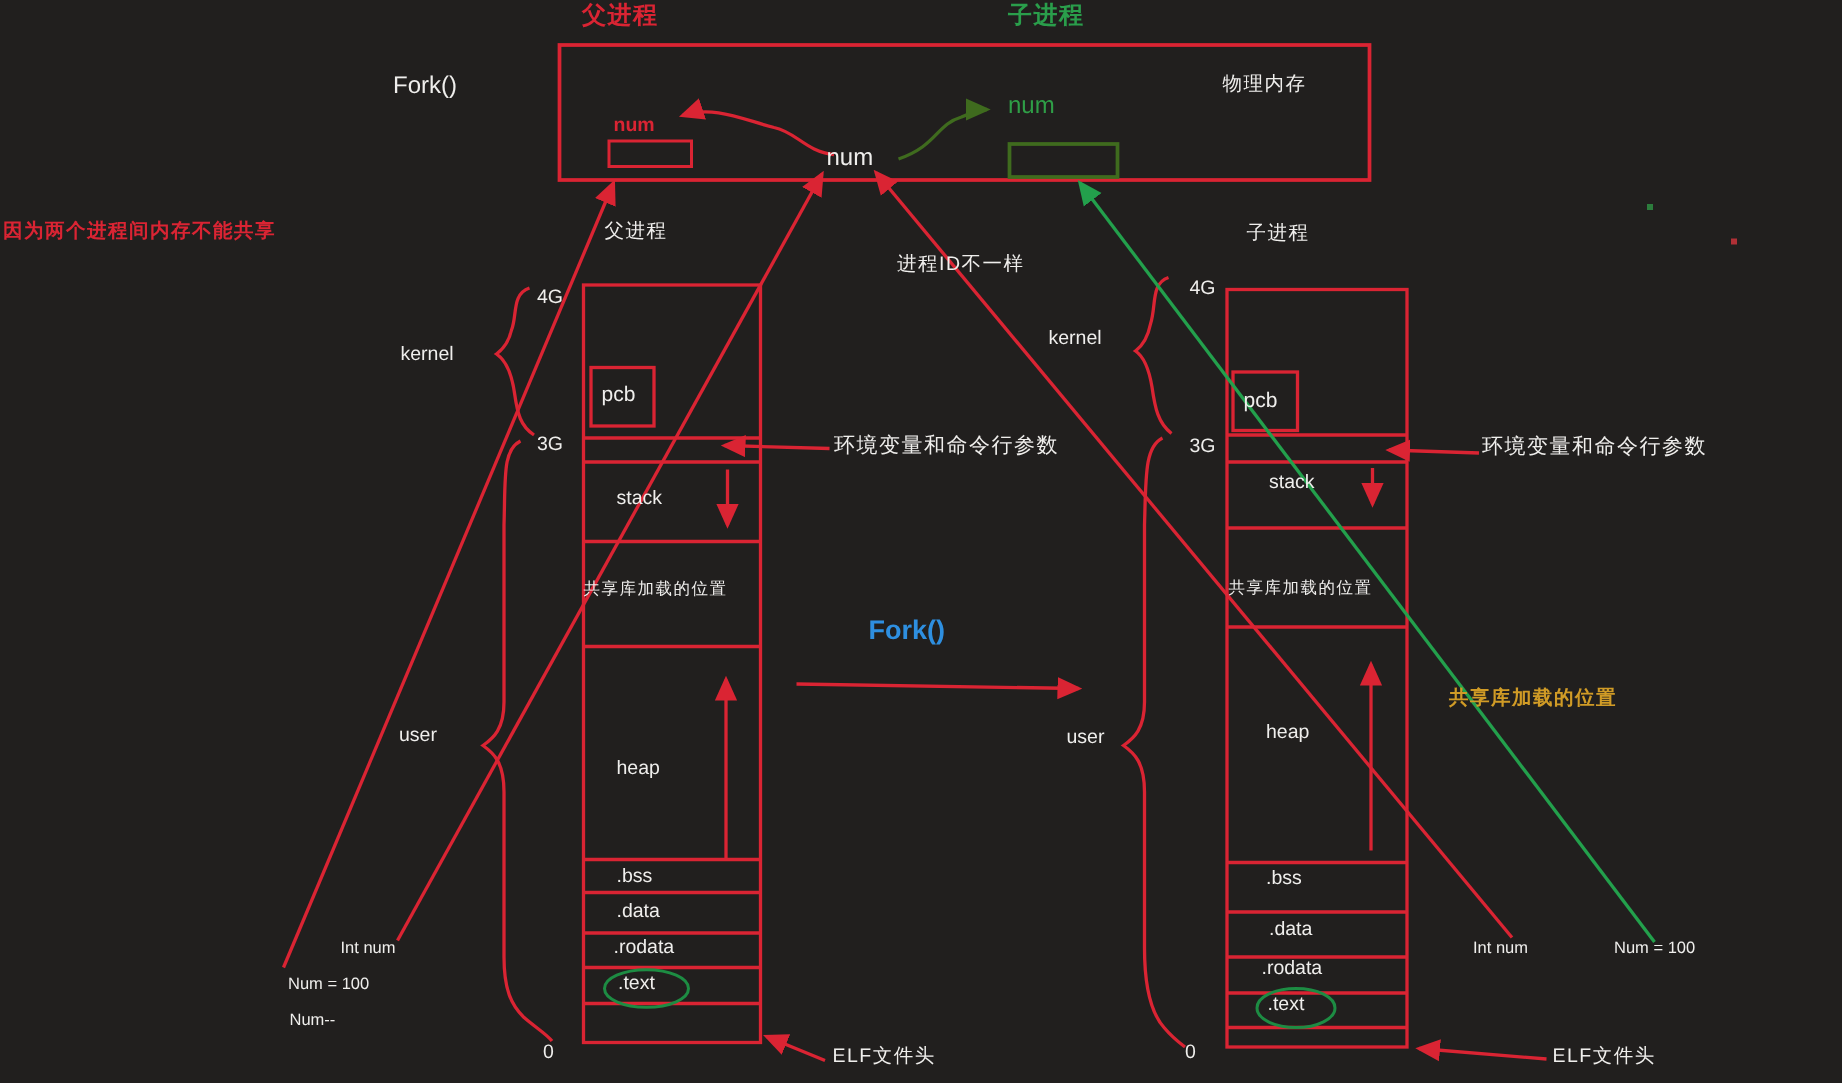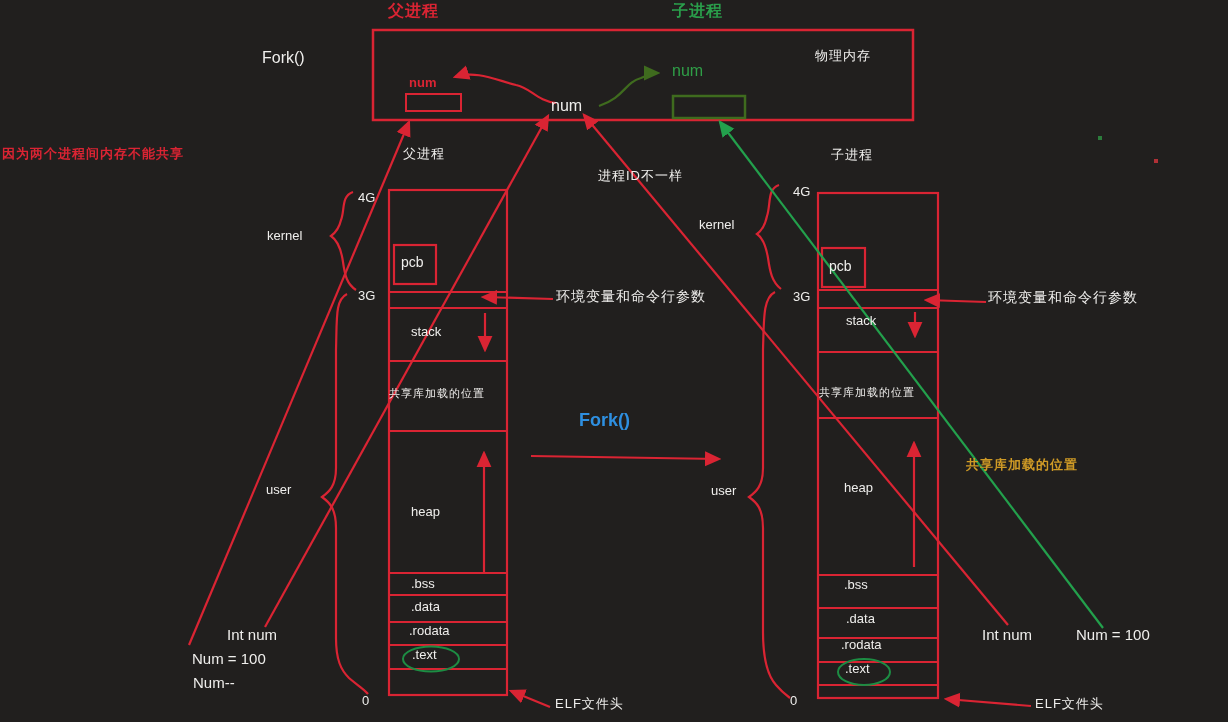--- a/index.html
+++ b/index.html
@@ -19,21 +19,21 @@
     color:#efeeec;
     line-height:1.15;
   }
   .w{color:#efeeec;}
   .r{color:#da2433;font-weight:bold;}
   .g{color:#2a9e4b;font-weight:bold;}
   .b{color:#2e8fe0;font-weight:bold;}
   .o{color:#d09b26;font-weight:bold;}
   .brush{letter-spacing:1px;}
   .small{font-size:11px;}
-  .mono-num{font-size:15px;}
+  .mono-num{font-size:11px;}
 </style>
 </head>
 <body>
 
 <div id="canvas">
 
   <svg id="strokes" width="1228" height="722" viewBox="0 0 1228 722">
     <defs>
       <marker id="ar" viewBox="0 0 10 10" refX="8.5" refY="5" markerWidth="7.5" markerHeight="7.5" orient="auto">
         <path d="M0,0.5 L10,5 L0,9.5 z" fill="#da2433"></path>

